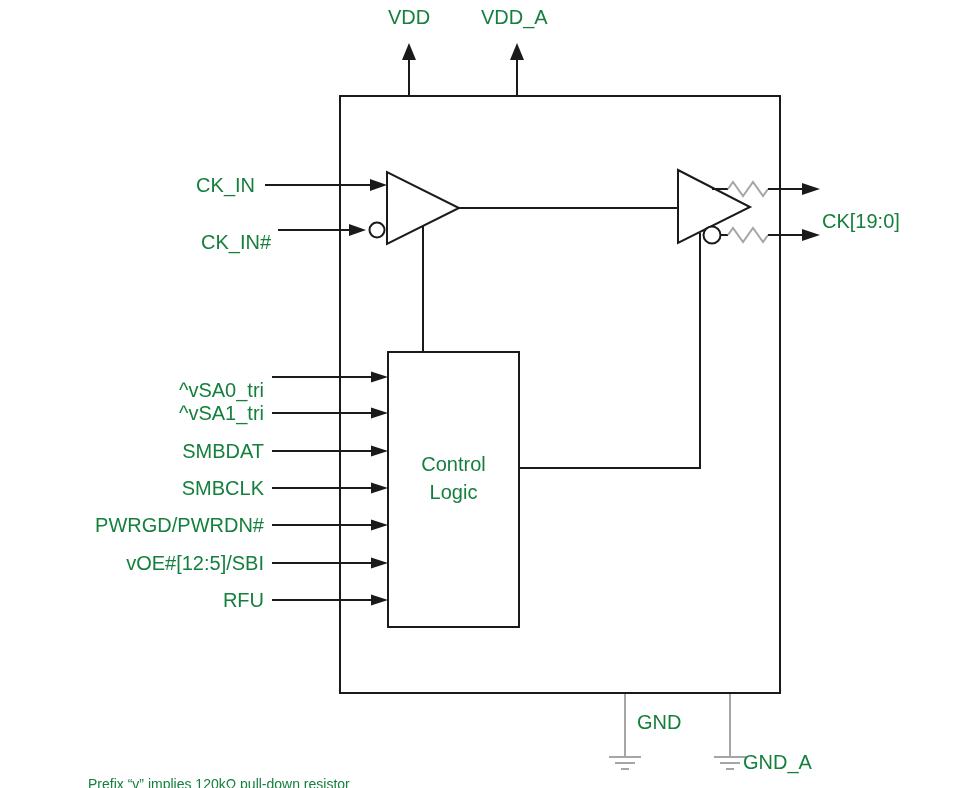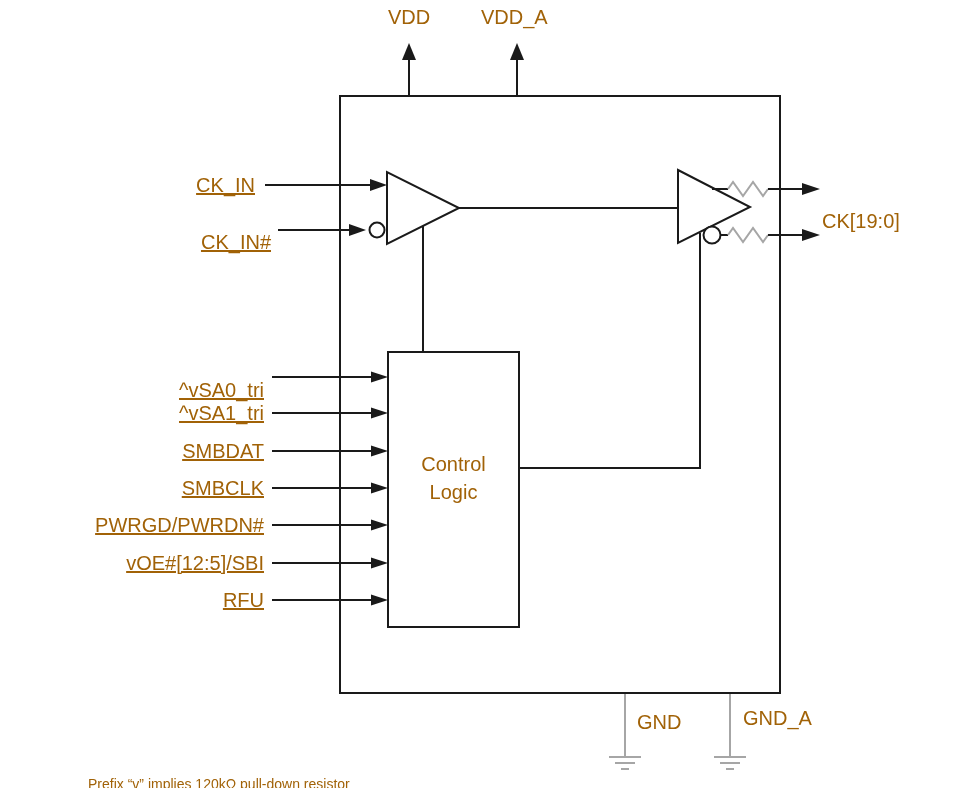--- a/index.html
+++ b/index.html
@@ -2,31 +2,31 @@
 <html style="--line: #1a1a1a; --gray: #a6a6a6;"><head>
 <meta charset="utf-8">
 <style>
   :root{
     --line:#1a1a1a;
     --gray:#a6a6a6;
   }
   html,body{margin:0;padding:0;background:#fff;}
   #stage{
     position:relative;width:972px;height:788px;background:#ffffff;
-    font-family:"Liberation Sans", sans-serif;color:#a16207;overflow:hidden;
+    font-family:"Liberation Sans", sans-serif;color:#15803d;overflow:hidden;
   }
   #diagram-svg{position:absolute;left:0;top:0;}
   .s{stroke:var(--line);stroke-width:2;fill:none;}
   .f{fill:var(--line);stroke:none;}
   .wf{fill:#ffffff;stroke:var(--line);stroke-width:2;}
   .g{stroke:var(--gray);stroke-width:2;fill:none;}
   .label{
     position:absolute;font-size:20px;line-height:24px;white-space:nowrap;
   }
-  .r{text-align:right;left:0;text-decoration:underline;}
+  .r{text-align:right;left:0;}
   .note{
     position:absolute;font-size:14px;line-height:20px;white-space:nowrap;margin-top:43px;
   }
   .ctrl-box-text{
     position:absolute;left:388px;top:352px;width:131px;height:252px;
     display:flex;flex-direction:column;align-items:center;justify-content:center;
     font-size:20px;line-height:28px;
   }
 </style>
 </head>
@@ -110,21 +110,21 @@
   <div class="label r" style="width:264px;top:401px;">^vSA1_tri</div>
   <div class="label r" style="width:264px;top:439px;">SMBDAT</div>
   <div class="label r" style="width:264px;top:513px;">PWRGD/PWRDN#</div>
   <div class="label r" style="width:264px;top:476px;">SMBCLK</div>
   <div class="label r" style="width:264px;top:551px;">vOE#[12:5]/SBI</div>
   <div class="label r" style="width:264px;top:588px;">RFU</div>
 
   <div class="label" style="left:822px;top:209px;">CK[19:0]</div>
 
   <div class="label" style="left:637px;top:710px;">GND</div>
-  <div class="label" style="left:743px;top:706px;">GND_A</div>
+  <div class="label" style="left:743px;top:750px;">GND_A</div>
 
   <div class="ctrl-box-text">
     <span>Control</span>
     <span>Logic</span>
   </div>
 
   <div class="note" style="left:88px;top:731px;">Prefix “v” implies 120kΩ pull-down resistor</div>
 
 </div>
 

